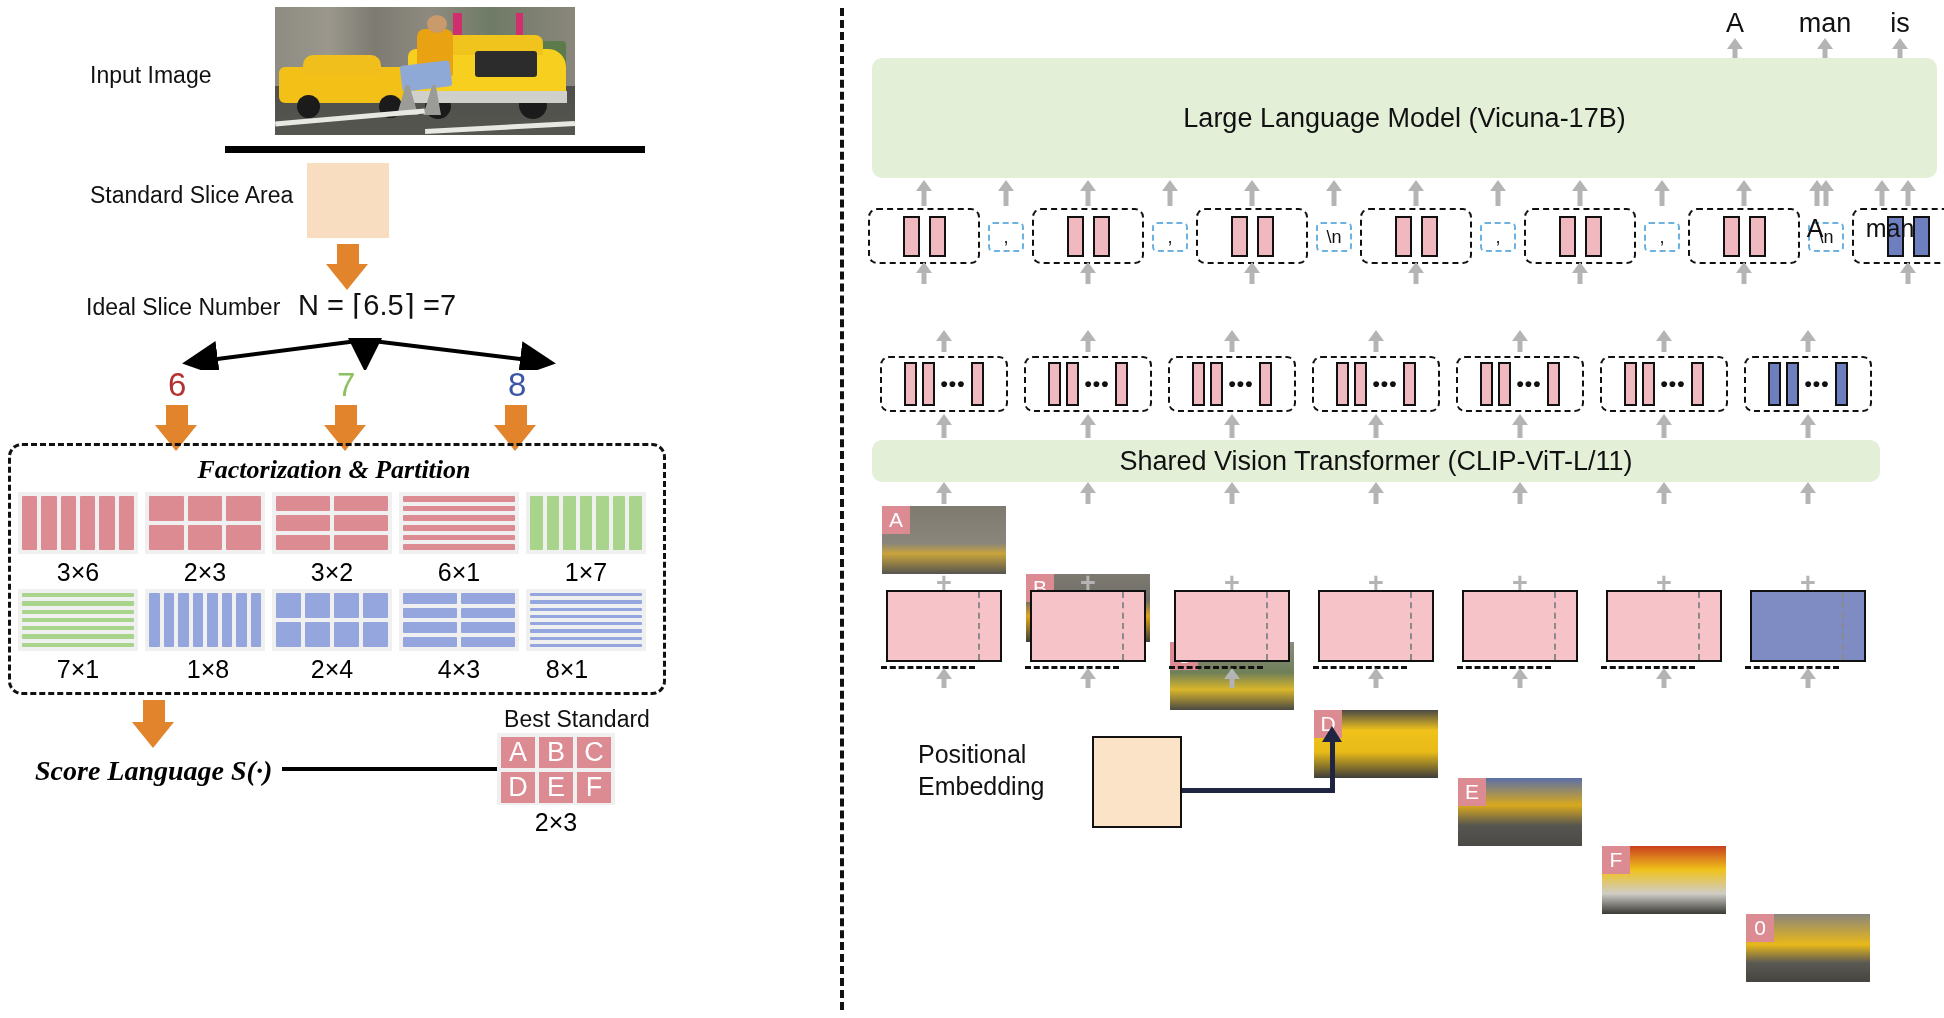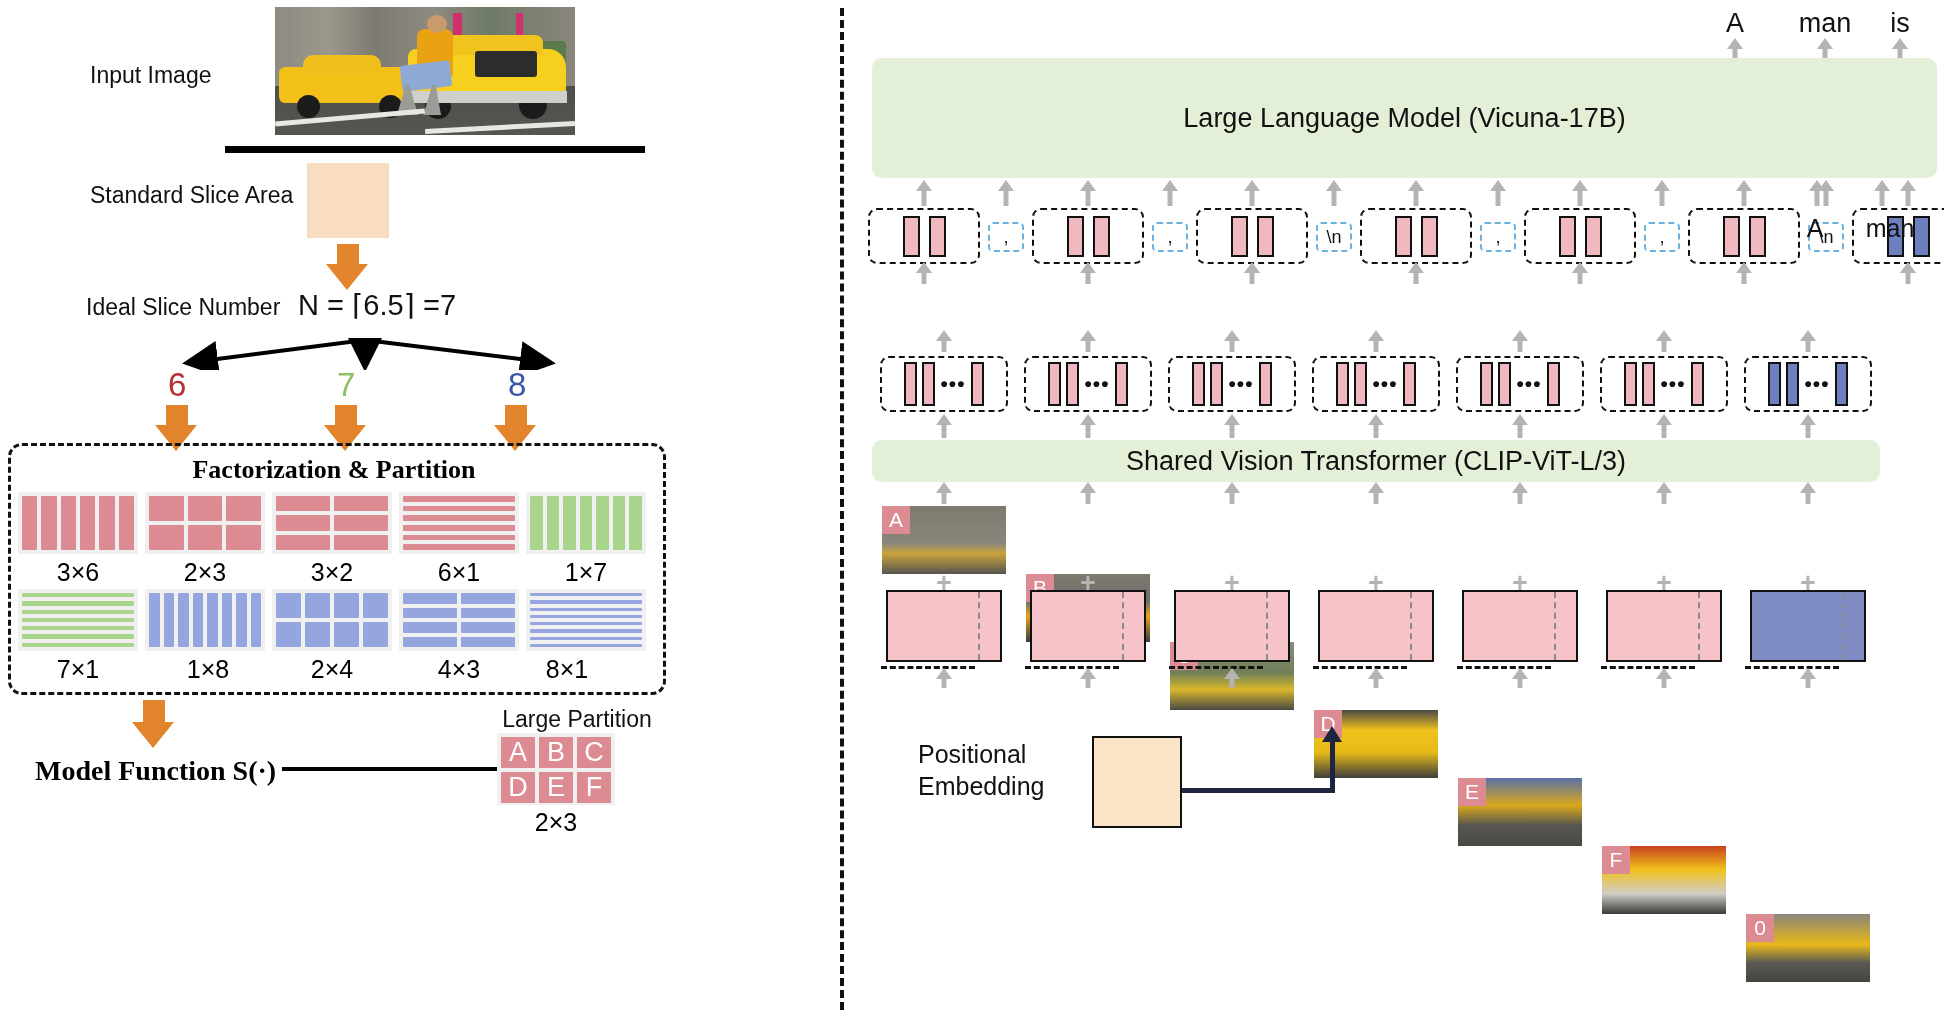--- a/index.html
+++ b/index.html
@@ -16,21 +16,21 @@
 
   
   .vdivider{
     left:840px;top:8px;width:0;height:1002px;
     border-left:4px dashed #111;
   }
 
   
   .lbl{font-size:23px;color:#111;white-space:nowrap;}
   .lbl-big{font-size:27px;}
-  .ital{font-weight:bold;font-family:"Liberation Serif",serif;}
+  .ital{font-style:italic;font-weight:bold;font-family:"Liberation Serif",serif;}
 
   
   .photo{
     background:#6d6f68;
     overflow:hidden;
     position:relative;
   }
   .street{
     position:absolute;inset:0;
     background:
@@ -337,34 +337,34 @@
         <div class="cell c-blue"></div>
       </div>
     </div>
   <div class="abs tilelabel" style="left:507px;top:655px;width:120px;">8×1</div>
 
   <div class="oarrow abs" style="left:132px;top:700px;width:44px;height:46px;">
     <div class="shaft" style="left:11px;top:0;width:22px;height:24px;"></div>
     <div class="head" style="left:0;top:22px;"></div>
   </div>
 
-  <div class="abs ital" style="left:35px;top:755px;font-size:28px;">Model Function S(·)</div>
+  <div class="abs ital" style="left:35px;top:755px;font-size:28px;">Score Language S(·)</div>
 
   <div class="abs" style="left:282px;top:758px;width:300px;height:22px;">
     <svg width="300" height="22" viewBox="0 0 300 22">
       <defs>
           <marker id="bh2" markerWidth="9" markerHeight="9" refX="6" refY="4.5" orient="auto">
             <path d="M0,0 L9,4.5 L0,9 z" fill="#000"></path>
           </marker>
         </defs>
       <line x1="0" y1="11" x2="288" y2="11" stroke="#000" stroke-width="4" marker-end="url(#bh2)"></line>
     </svg>
   </div>
 
-  <div class="abs lbl" style="left:497px;top:706px;width:160px;text-align:center;">Large Partition</div>
+  <div class="abs lbl" style="left:497px;top:706px;width:160px;text-align:center;">Best Standard</div>
   <div class="abs bp-grid" style="left:497px;top:733px;width:118px;height:72px;">
     <div class="bp-cell">A</div>
     <div class="bp-cell">B</div>
     <div class="bp-cell">C</div>
     <div class="bp-cell">D</div>
     <div class="bp-cell">E</div>
     <div class="bp-cell">F</div>
   </div>
   <div class="abs tilelabel" style="left:497px;top:808px;width:118px;">2×3</div>
 
@@ -619,21 +619,21 @@
       <div class="darr abs" style="left: 782px; top: 0px; width: 20px; height: 24px;">
         <div class="dh"></div>
         <div class="ds" style="top:8px;height:16px;"></div>
       </div>
       <div class="darr abs" style="left: 926px; top: 0px; width: 20px; height: 24px;">
         <div class="dh"></div>
         <div class="ds" style="top:8px;height:16px;"></div>
       </div>
     </div>
 
-  <div class="abs greenbar" style="left:872px;top:440px;width:1008px;height:42px;">Shared Vision Transformer (CLIP-ViT-L/3)</div>
+  <div class="abs greenbar" style="left:872px;top:440px;width:1008px;height:42px;">Shared Vision Transformer (CLIP-ViT-L/11)</div>
 
   <div class="abs" id="vit-in-arrows" style="left:872px;top:482px;width:1008px;height:24px;">
       <div class="darr abs" style="left: 62px; top: 0px; width: 20px; height: 22px;">
         <div class="dh"></div>
         <div class="ds" style="top:8px;height:14px;"></div>
       </div>
       <div class="darr abs" style="left: 206px; top: 0px; width: 20px; height: 22px;">
         <div class="dh"></div>
         <div class="ds" style="top:8px;height:14px;"></div>
       </div>

